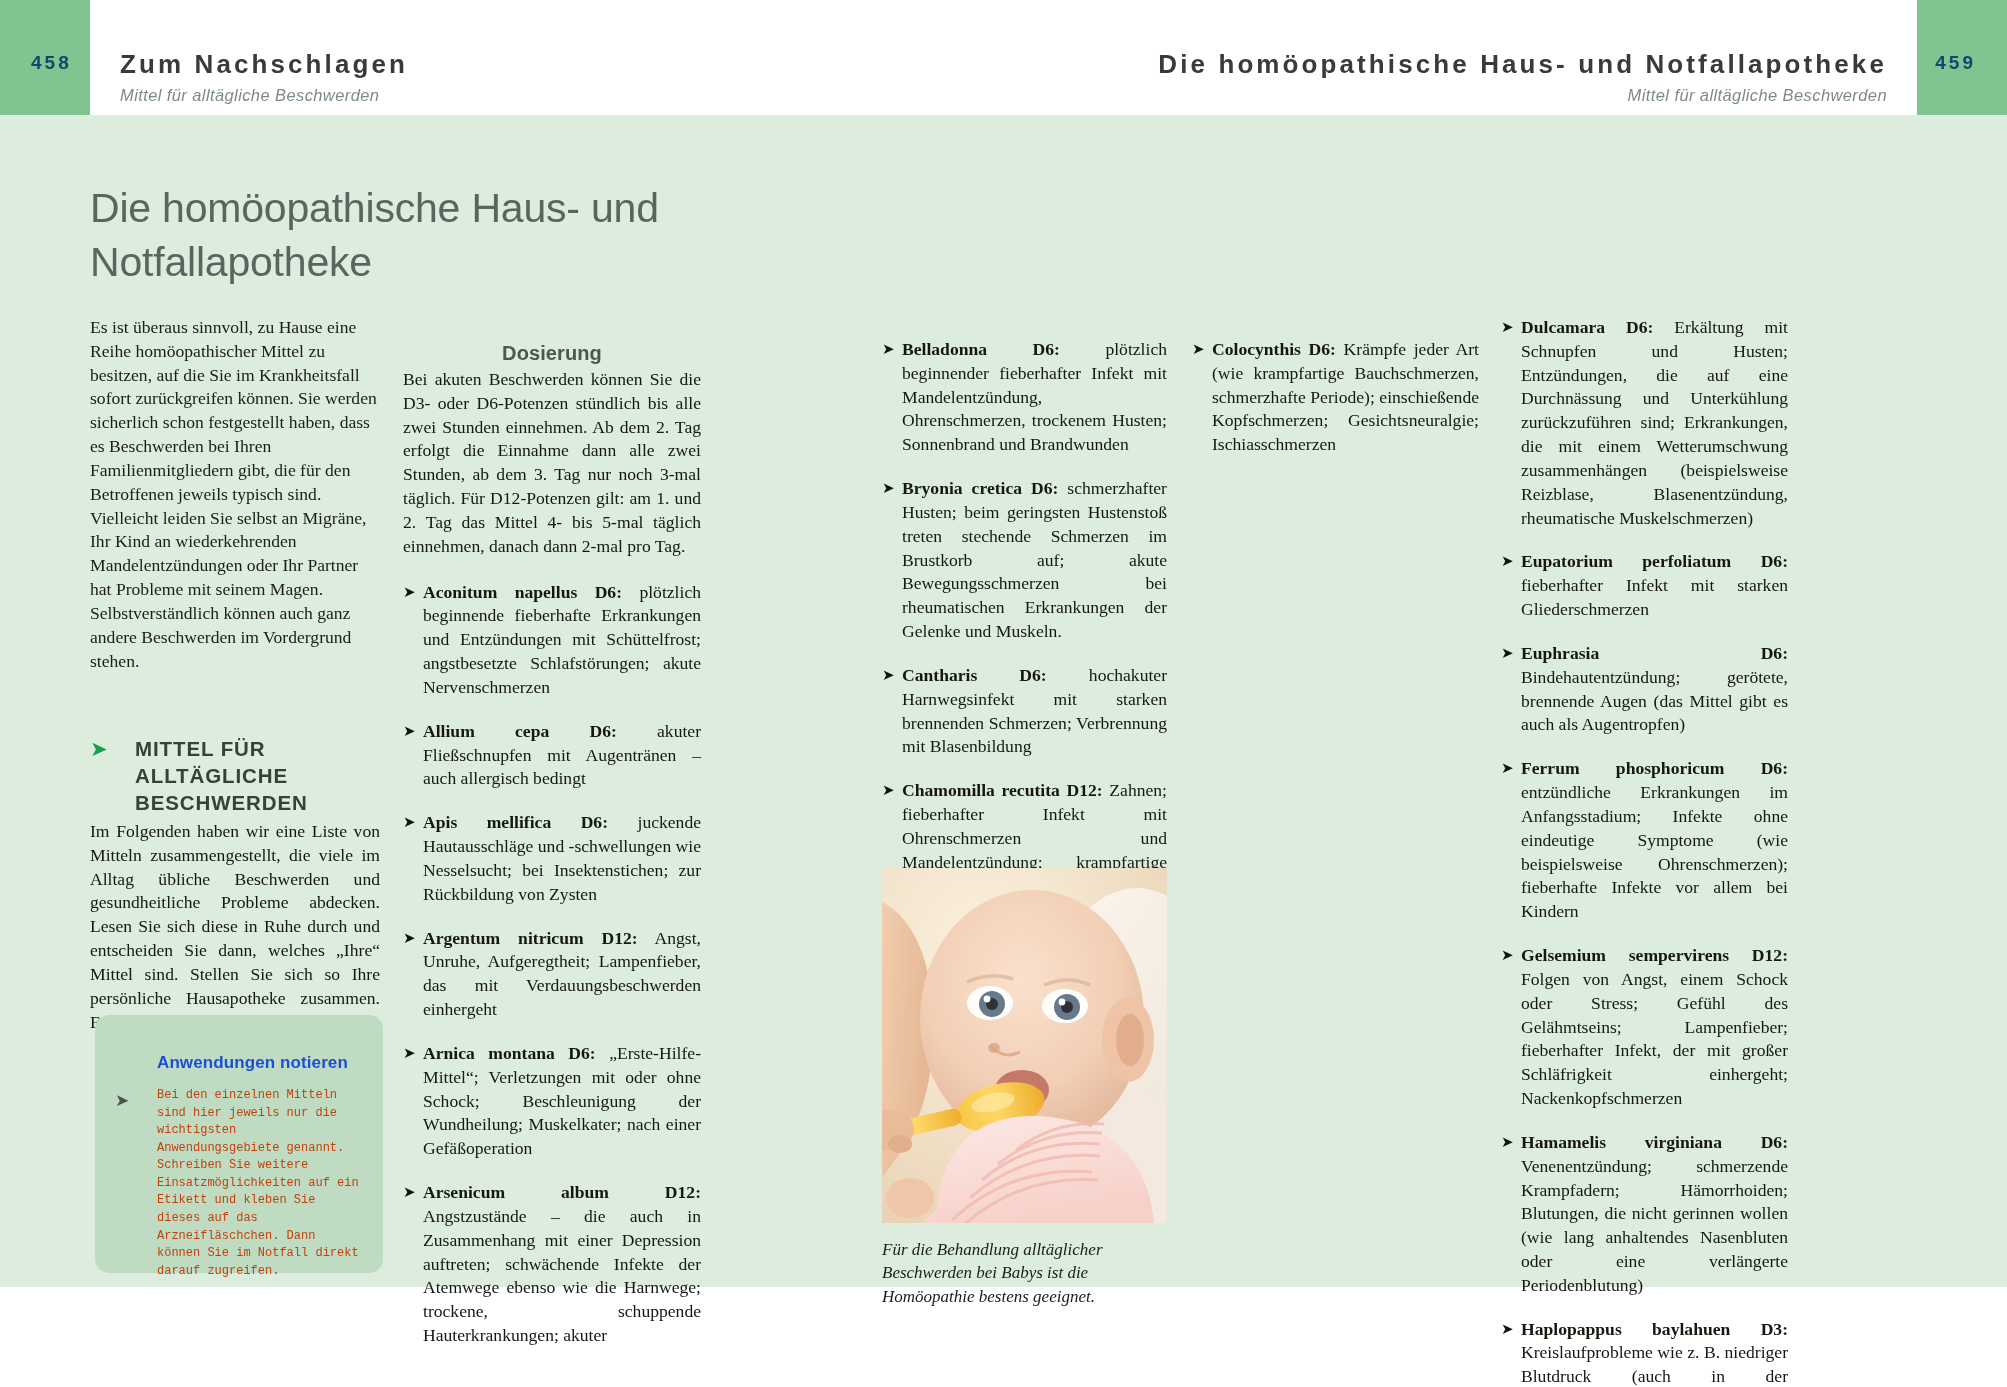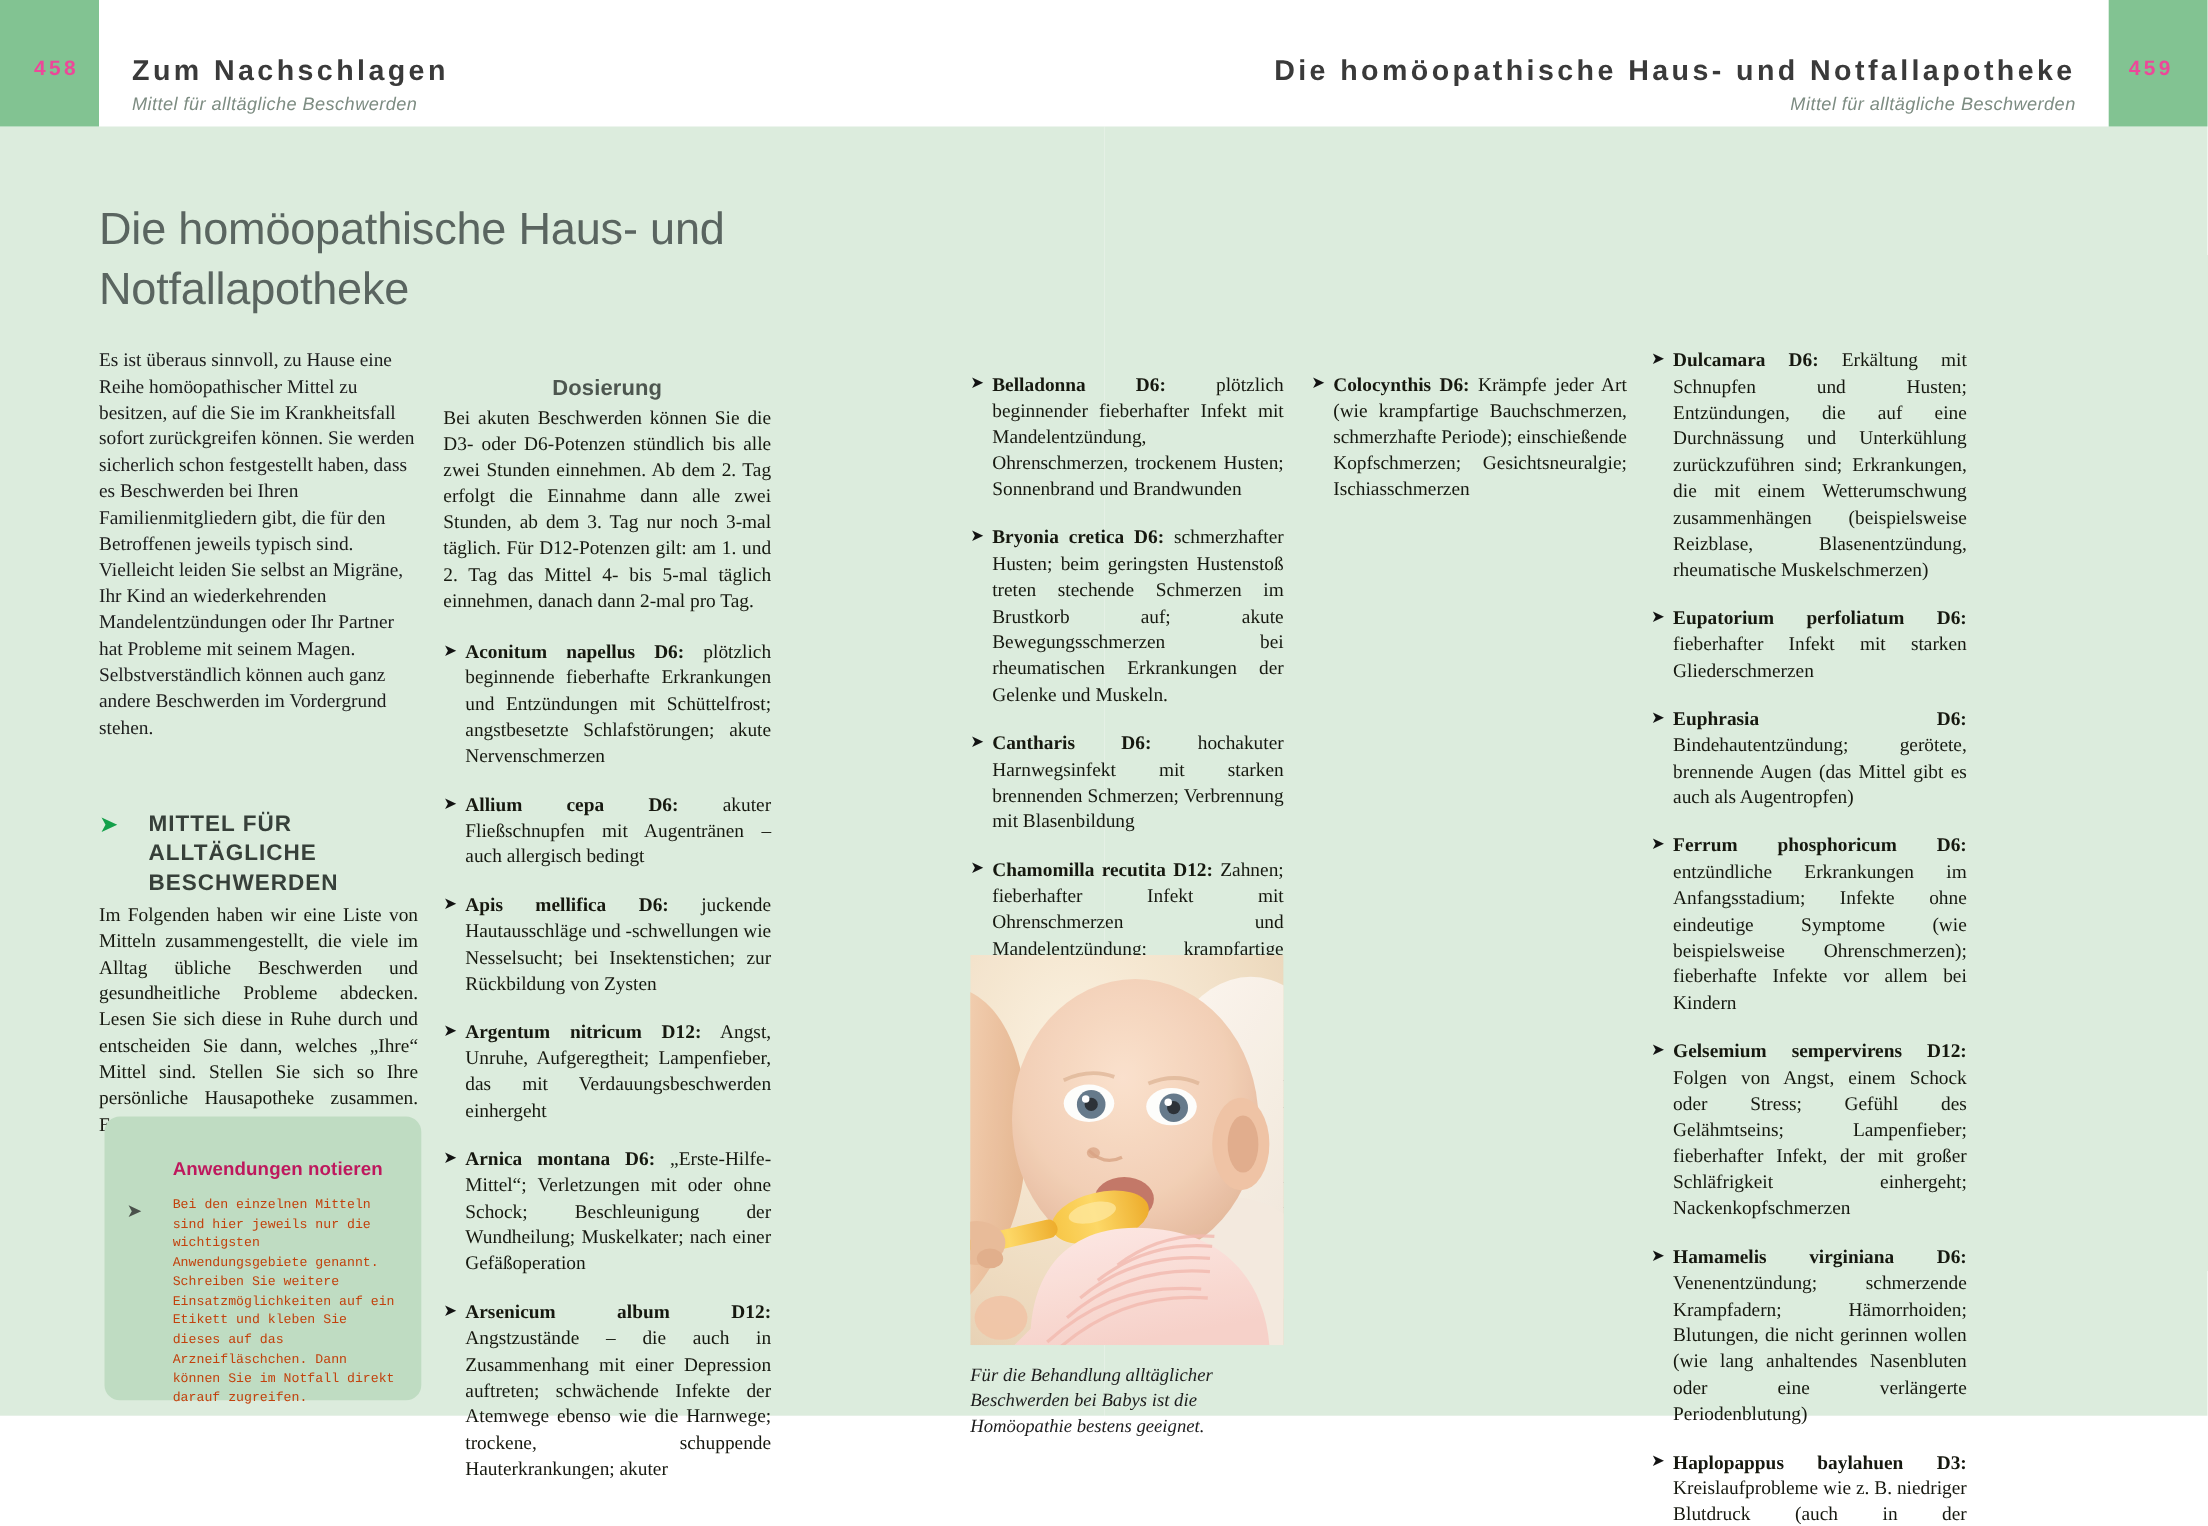--- a/index.html
+++ b/index.html
@@ -60,21 +60,21 @@
     white-space: nowrap;
     margin-top: 4px;
   }
   .folio {
     position: absolute;
     top: 52px;
     font-family: "Liberation Sans", sans-serif;
     font-size: 19px;
     font-weight: 600;
     letter-spacing: 3px;
-    color: #ec4899;
+    color: #0c4a6e;
   }
   #folio-left  { left: 31px; }
   #folio-right { right: 31px; }
 
   
   #main-title {
     position: absolute;
     left: 90px;
     top: 155px;
     width: 640px;
@@ -166,21 +166,21 @@
     height: 258px;
     background: #bfdcc2;
     border-radius: 14px;
     box-sizing: border-box;
     padding: 22px 20px 18px 20px;
   }
   #note-title {
     font-family: "Liberation Sans", sans-serif;
     font-weight: 700;
     font-size: 17px;
-    color: #be185d;
+    color: #1d4ed8;
     margin: 16px 0 14px 42px;
     letter-spacing: 0.1px;
   }
   #note-body-row {
     display: flex;
     gap: 0px;
   }
   .arrow-dark {
     color: #4a514b;
     font-size: 17px;

